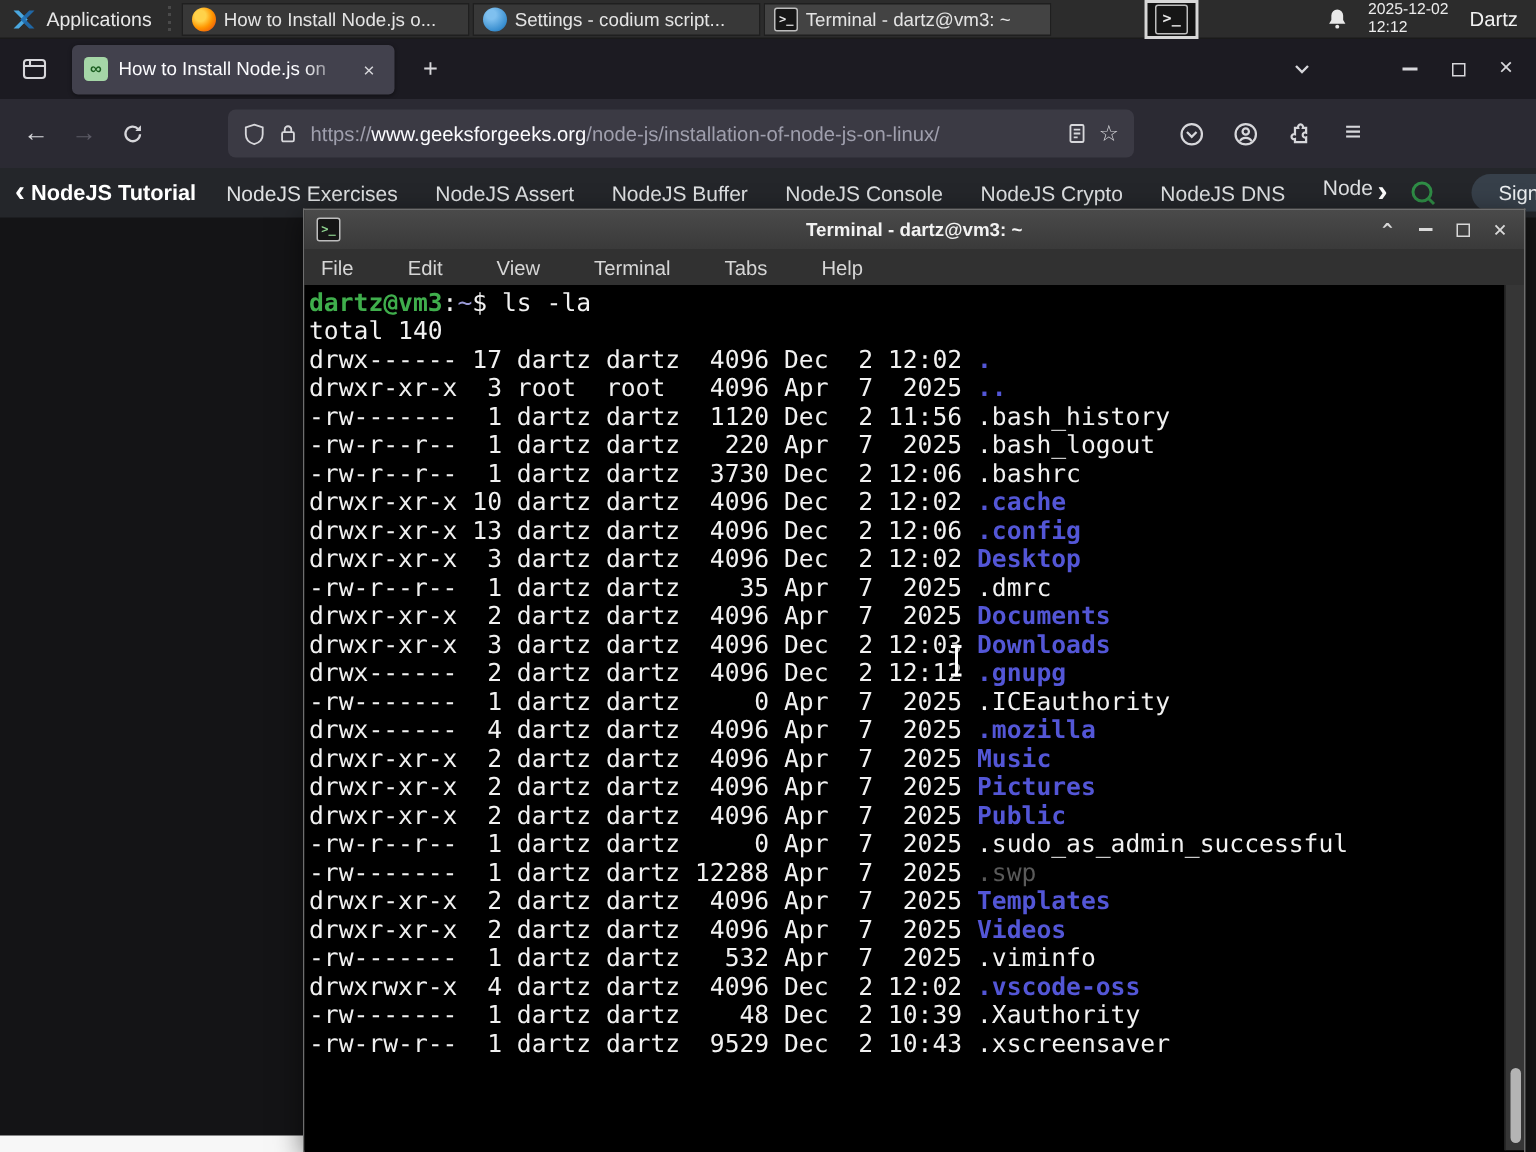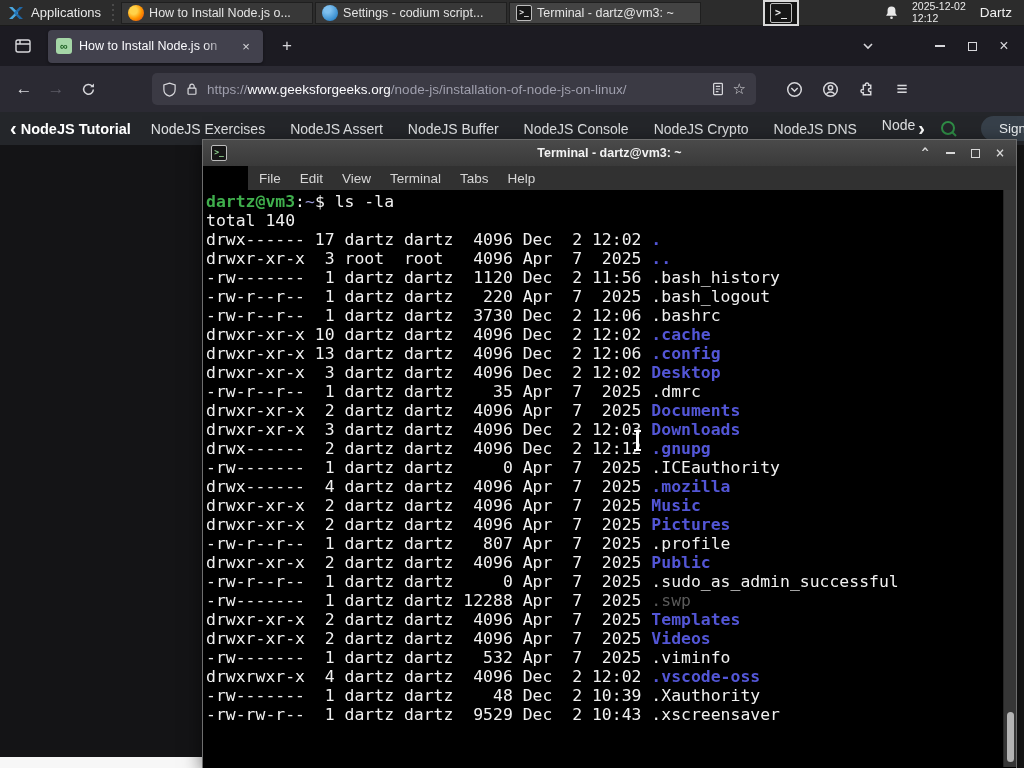--- a/index.html
+++ b/index.html
@@ -89,21 +89,21 @@
     display:flex; align-items:center; padding:0 8px; position:relative; }
   #term-title { position:absolute; left:0; right:0; text-align:center; color:#f2f2f2;
     font-size:12.5px; font-weight:bold; pointer-events:none; }
   #term-controls { margin-left:auto; display:flex; align-items:center; gap:9px; z-index:2; }
   .tc-btn { color:#d9d9d9; font-size:12px; width:16px; height:16px; display:flex;
     align-items:center; justify-content:center; font-family:"DejaVu Sans Mono",monospace; }
   .tc-btn .maxbox { width:9px; height:9px; border:1.5px solid #d9d9d9; }
   .tc-btn.shade { font-weight:bold; }
   .tc-btn.close { font-size:15px; }
   #term-menubar { height:24px; background:#313131; display:flex; align-items:center;
-    gap:19px; padding:0 11px; color:#d6d6d6; font-size:13.5px;margin-left:45px; }
+    gap:36px; padding:0 11px; color:#d6d6d6; font-size:13.5px; }
   #term-content { position:relative; height:577px; background:#000; overflow:hidden; }
   #term-text { padding:2px 0 0 3px; font-family:"DejaVu Sans Mono",monospace;
     font-size:16.45px; line-height:19px; color:var(--term-fg); }
   .tline { white-space:pre; }
   .p-user { color:var(--prompt-green); font-weight:bold; }
   .p-path { color:var(--prompt-path); }
   .n-dir { color:var(--dir-blue); font-weight:bold; }
   .n-file { color:var(--term-fg); }
   .n-dim { color:var(--term-dim); }
   #term-scrollbar { position:absolute; right:0; top:0; bottom:0; width:13px;
@@ -321,21 +321,20 @@
           <div class="tline"><span>drwxr-xr-x 13 dartz dartz  4096 Dec  2 12:06 </span><span class="n-dir">.config</span></div>
           <div class="tline"><span>drwxr-xr-x  3 dartz dartz  4096 Dec  2 12:02 </span><span class="n-dir">Desktop</span></div>
           <div class="tline"><span>-rw-r--r--  1 dartz dartz    35 Apr  7  2025 </span><span class="n-file">.dmrc</span></div>
           <div class="tline"><span>drwxr-xr-x  2 dartz dartz  4096 Apr  7  2025 </span><span class="n-dir">Documents</span></div>
           <div class="tline"><span>drwxr-xr-x  3 dartz dartz  4096 Dec  2 12:03 </span><span class="n-dir">Downloads</span></div>
           <div class="tline"><span>drwx------  2 dartz dartz  4096 Dec  2 12:12 </span><span class="n-dir">.gnupg</span></div>
           <div class="tline"><span>-rw-------  1 dartz dartz     0 Apr  7  2025 </span><span class="n-file">.ICEauthority</span></div>
           <div class="tline"><span>drwx------  4 dartz dartz  4096 Apr  7  2025 </span><span class="n-dir">.mozilla</span></div>
           <div class="tline"><span>drwxr-xr-x  2 dartz dartz  4096 Apr  7  2025 </span><span class="n-dir">Music</span></div>
           <div class="tline"><span>drwxr-xr-x  2 dartz dartz  4096 Apr  7  2025 </span><span class="n-dir">Pictures</span></div>
-          <div class="tline"><span>-rw-r--r--  1 dartz dartz   807 Apr  7  2025 </span><span class="n-file">.profile</span></div>
           <div class="tline"><span>drwxr-xr-x  2 dartz dartz  4096 Apr  7  2025 </span><span class="n-dir">Public</span></div>
           <div class="tline"><span>-rw-r--r--  1 dartz dartz     0 Apr  7  2025 </span><span class="n-file">.sudo_as_admin_successful</span></div>
           <div class="tline"><span>-rw-------  1 dartz dartz 12288 Apr  7  2025 </span><span class="n-dim">.swp</span></div>
           <div class="tline"><span>drwxr-xr-x  2 dartz dartz  4096 Apr  7  2025 </span><span class="n-dir">Templates</span></div>
           <div class="tline"><span>drwxr-xr-x  2 dartz dartz  4096 Apr  7  2025 </span><span class="n-dir">Videos</span></div>
           <div class="tline"><span>-rw-------  1 dartz dartz   532 Apr  7  2025 </span><span class="n-file">.viminfo</span></div>
           <div class="tline"><span>drwxrwxr-x  4 dartz dartz  4096 Dec  2 12:02 </span><span class="n-dir">.vscode-oss</span></div>
           <div class="tline"><span>-rw-------  1 dartz dartz    48 Dec  2 10:39 </span><span class="n-file">.Xauthority</span></div>
           <div class="tline"><span>-rw-rw-r--  1 dartz dartz  9529 Dec  2 10:43 </span><span class="n-file">.xscreensaver</span></div>
         </div>

